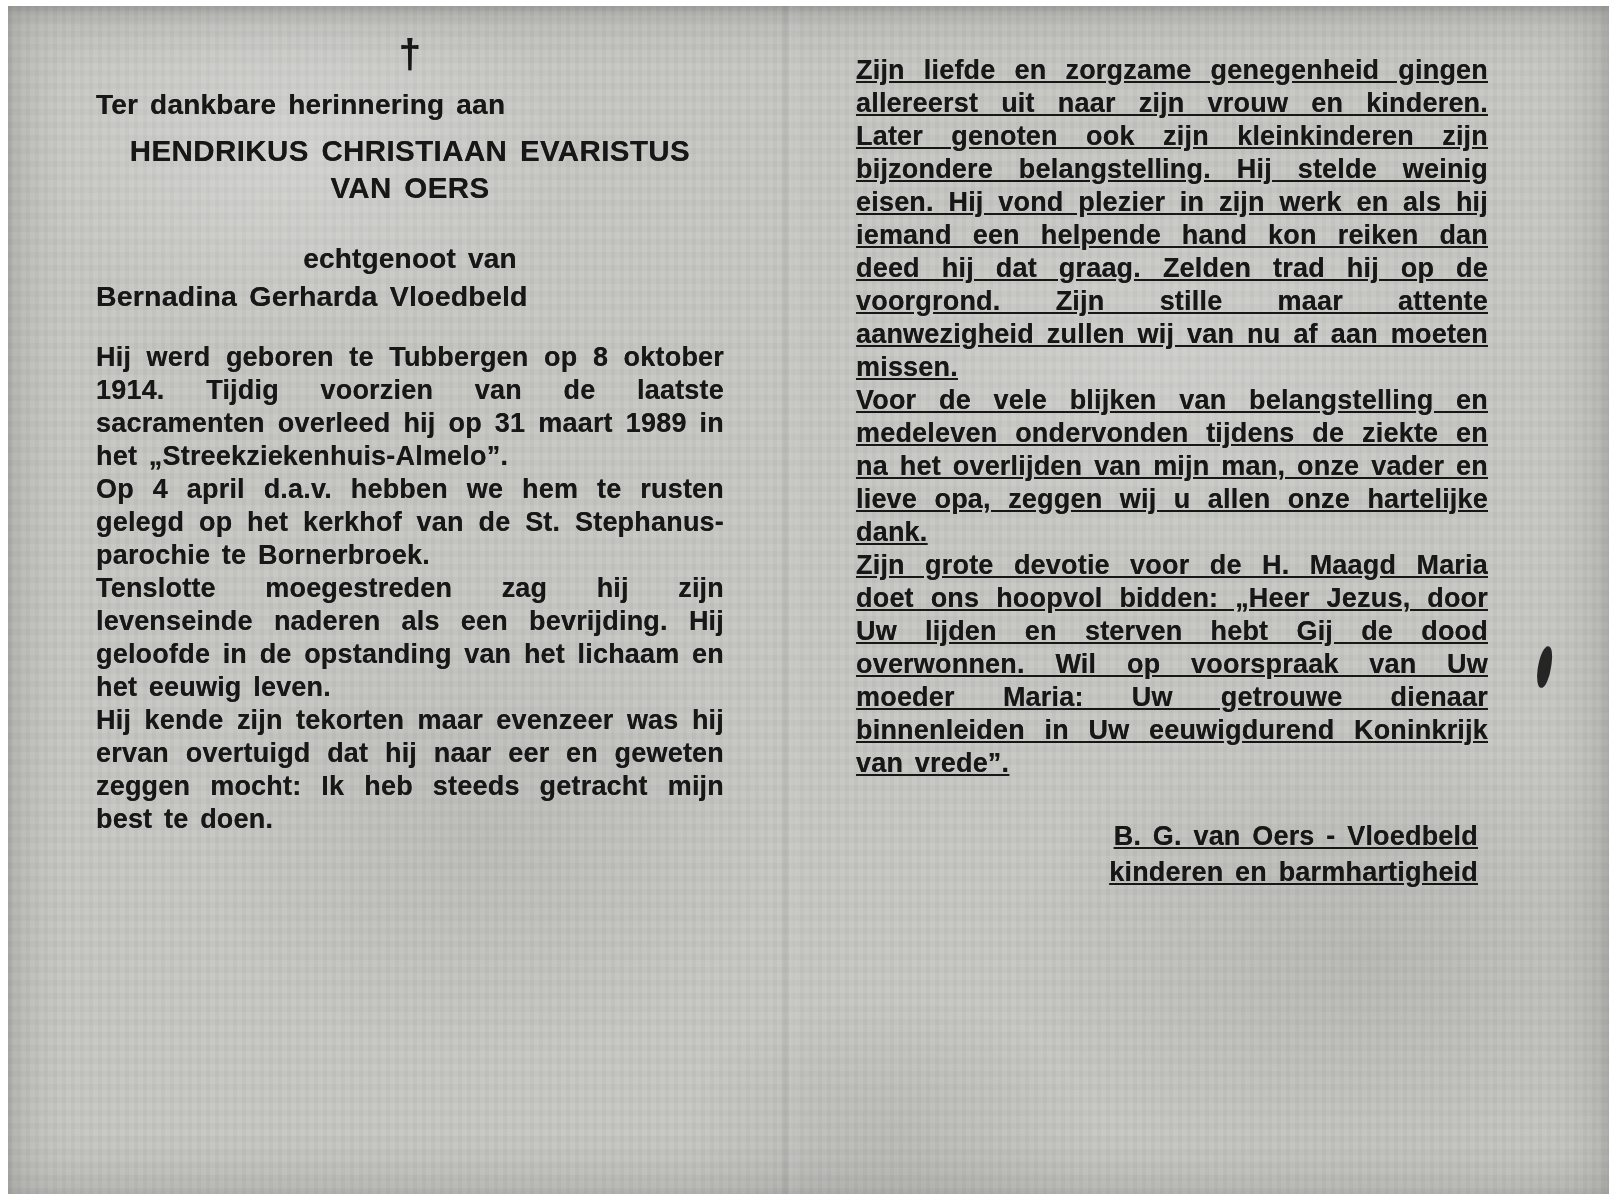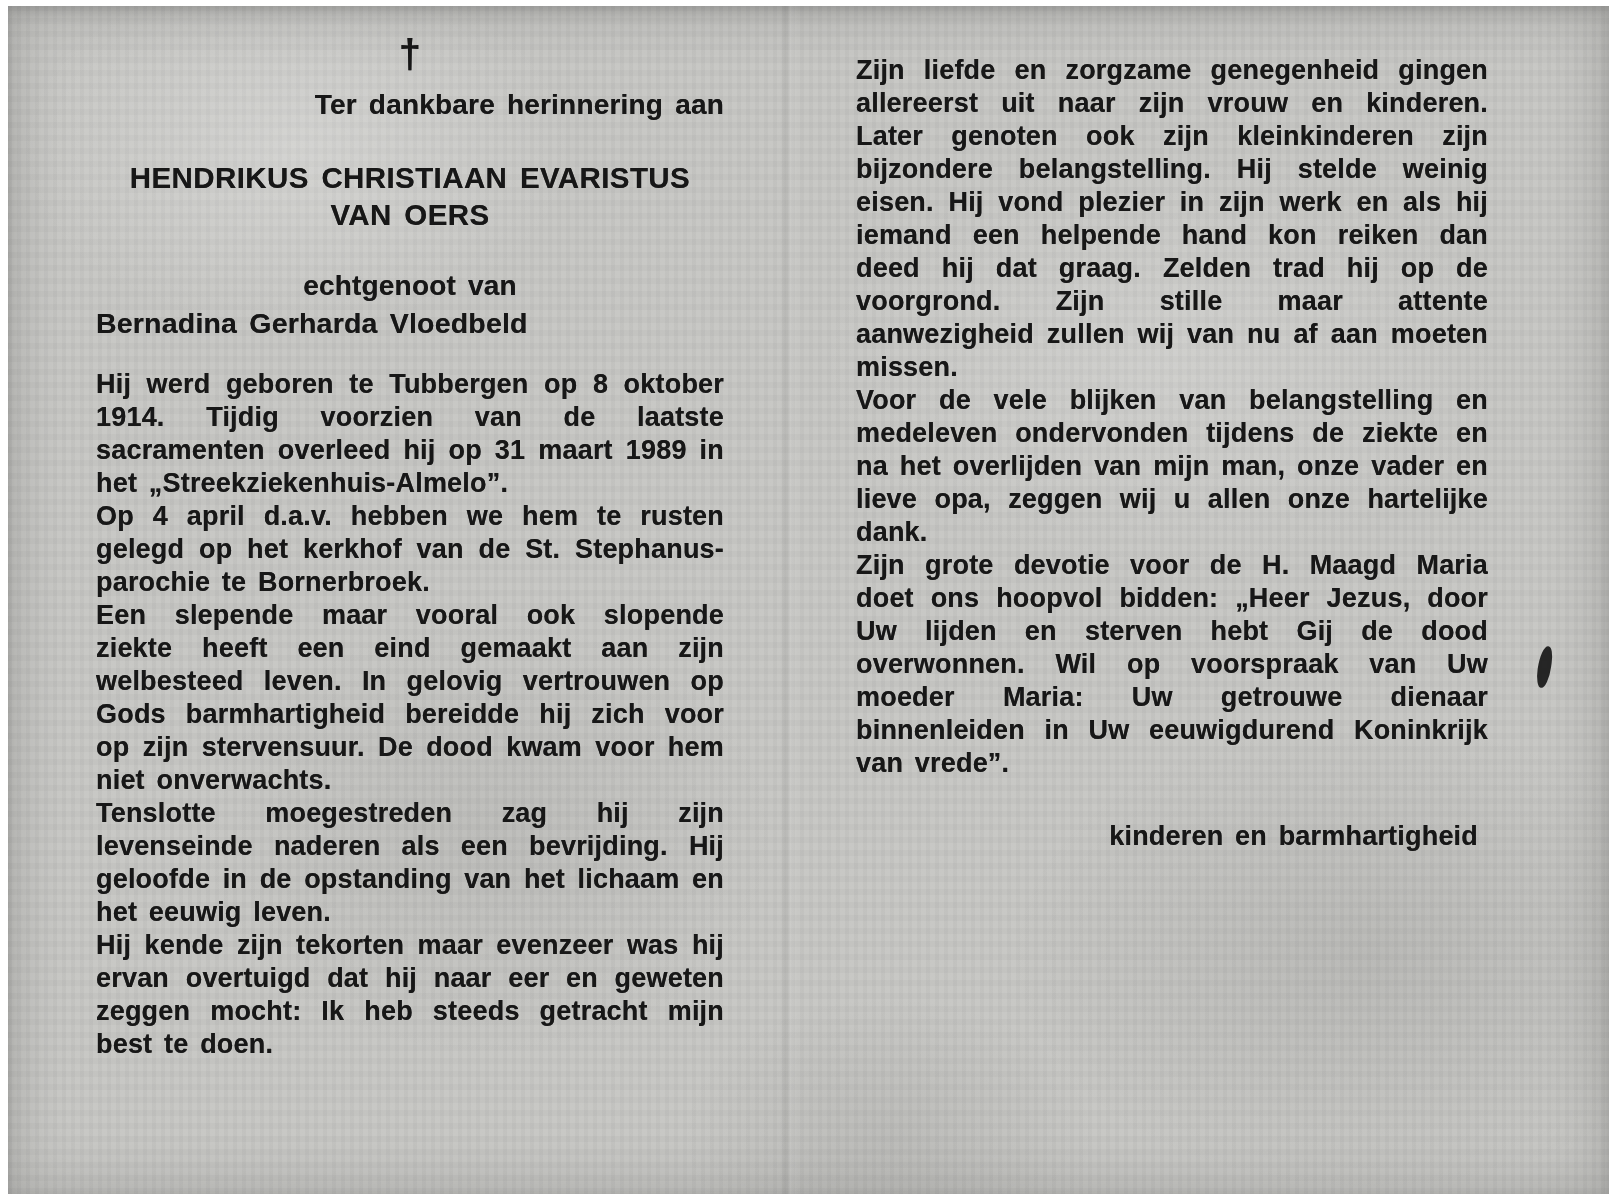--- a/index.html
+++ b/index.html
@@ -60,33 +60,33 @@
     top: 0;
     font-weight: 700;
     font-size: 27px;
     line-height: 33px;
     letter-spacing: 0.2px;
     word-spacing: 4px;
     text-shadow: 0 0 0.6px rgba(20,20,20,0.7);
   }
 
   .col-left  { left: 88px;  top: 26px; width: 628px; }
-  .col-right { left: 848px; top: 48px; width: 632px; }
+  .col-right { left: 848px; top: 48px; width: 632px; text-decoration: underline; }
 
   .cross {
     text-align: center;
     font-size: 40px;
     line-height: 44px;
     margin-bottom: 12px;
   }
 
   .intro {
-    text-align: right;
+    text-align: left;
     font-size: 28px;
-    margin-bottom: 38px;
+    margin-bottom: 11px;
   }
 
   .name {
     text-align: center;
     font-size: 29.5px;
     line-height: 37px;
     letter-spacing: 0.4px;
     margin-bottom: 36px;
   }
 
@@ -124,31 +124,31 @@
 
   <div class="col col-left">
     <div class="cross">†</div>
     <div class="intro">Ter dankbare herinnering aan</div>
     <div class="name">HENDRIKUS CHRISTIAAN EVARISTUS VAN OERS</div>
     <div class="spouse-label">echtgenoot van</div>
     <div class="spouse-name">Bernadina Gerharda Vloedbeld</div>
 
     <p class="para">Hij werd geboren te Tubbergen op 8 oktober 1914. Tijdig voorzien van de laatste sacramenten overleed hij op 31 maart 1989 in het „Streekziekenhuis-Almelo”.</p>
     <p class="para">Op 4 april d.a.v. hebben we hem te rusten gelegd op het kerkhof van de St. Stephanus-parochie te Bornerbroek.</p>
-    <p class="para gap-1">Een slepende maar vooral ook slopende ziekte heeft een eind gemaakt aan zijn welbesteed leven. In gelovig vertrouwen op Gods barmhartigheid bereidde hij zich voor op zijn stervensuur. De dood kwam voor hem niet onverwachts.</p>
     <p class="para">Tenslotte moegestreden zag hij zijn levenseinde naderen als een bevrijding. Hij geloofde in de opstanding van het lichaam en het eeuwig leven.</p>
     <p class="para">Hij kende zijn tekorten maar evenzeer was hij ervan overtuigd dat hij naar eer en geweten zeggen mocht: Ik heb steeds getracht mijn best te doen.</p>
   </div>
 
   <div class="col col-right">
     <p class="para">Zijn liefde en zorgzame genegenheid gingen allereerst uit naar zijn vrouw en kinderen. Later genoten ook zijn kleinkinderen zijn bijzondere belangstelling. Hij stelde weinig eisen. Hij vond plezier in zijn werk en als hij iemand een helpende hand kon reiken dan deed hij dat graag. Zelden trad hij op de voorgrond. Zijn stille maar attente aanwezigheid zullen wij van nu af aan moeten missen.</p>
     <p class="para gap-3">Voor de vele blijken van belangstelling en medeleven ondervonden tijdens de ziekte en na het overlijden van mijn man, onze vader en lieve opa, zeggen wij u allen onze hartelijke dank.</p>
     <p class="para">Zijn grote devotie voor de H. Maagd Maria doet ons hoopvol bidden: „Heer Jezus, door Uw lijden en sterven hebt Gij de dood overwonnen. Wil op voorspraak van Uw moeder Maria: Uw getrouwe dienaar binnenleiden in Uw eeuwigdurend Koninkrijk van vrede”.</p>
 
     <div class="signature">
+      <div>B. G. van Oers - Vloedbeld</div>
       <div>kinderen en barmhartigheid</div>
     </div>
   </div>
 
   <div class="fold"></div>
   <div class="blot"></div>
 
 </div>
 
 </body></html>

